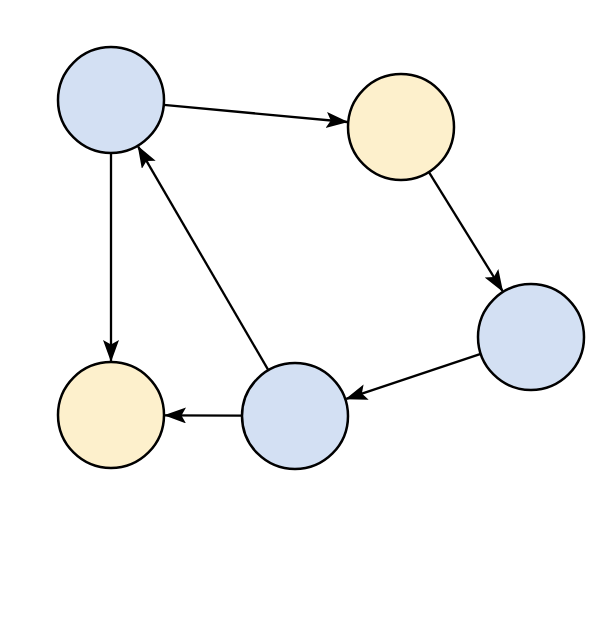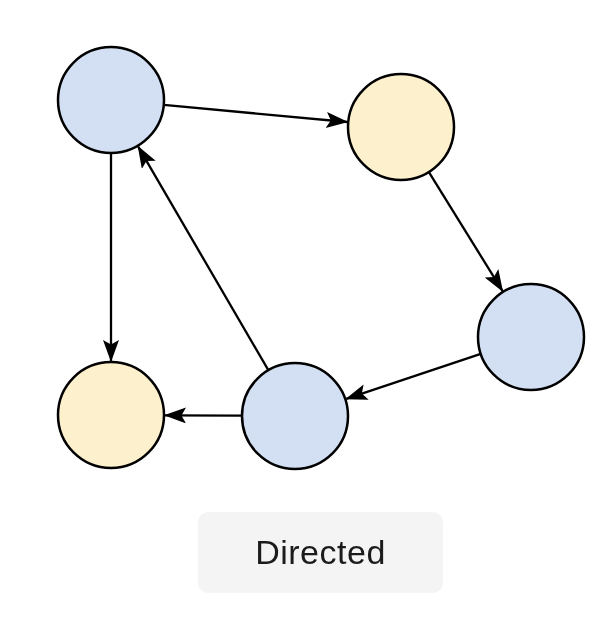--- a/index.html
+++ b/index.html
@@ -57,15 +57,14 @@
       </g>
     <g>
         <circle cx="111" cy="100" r="53" fill="#d3e0f3" stroke="#000000" stroke-width="2.5"></circle>
         <circle cx="401" cy="127" r="53" fill="#fdf0cc" stroke="#000000" stroke-width="2.5"></circle>
         <circle cx="531" cy="337" r="53" fill="#d3e0f3" stroke="#000000" stroke-width="2.5"></circle>
         <circle cx="295" cy="416" r="53" fill="#d3e0f3" stroke="#000000" stroke-width="2.5"></circle>
         <circle cx="111" cy="415" r="53" fill="#fdf0cc" stroke="#000000" stroke-width="2.5"></circle>
       </g>
   </svg>
 
-  <div class="mode-label" style="background: rgb(244, 244, 244); color: rgb(27, 27, 27);">Directed</div>
 
 </div>
 
 </body></html>

